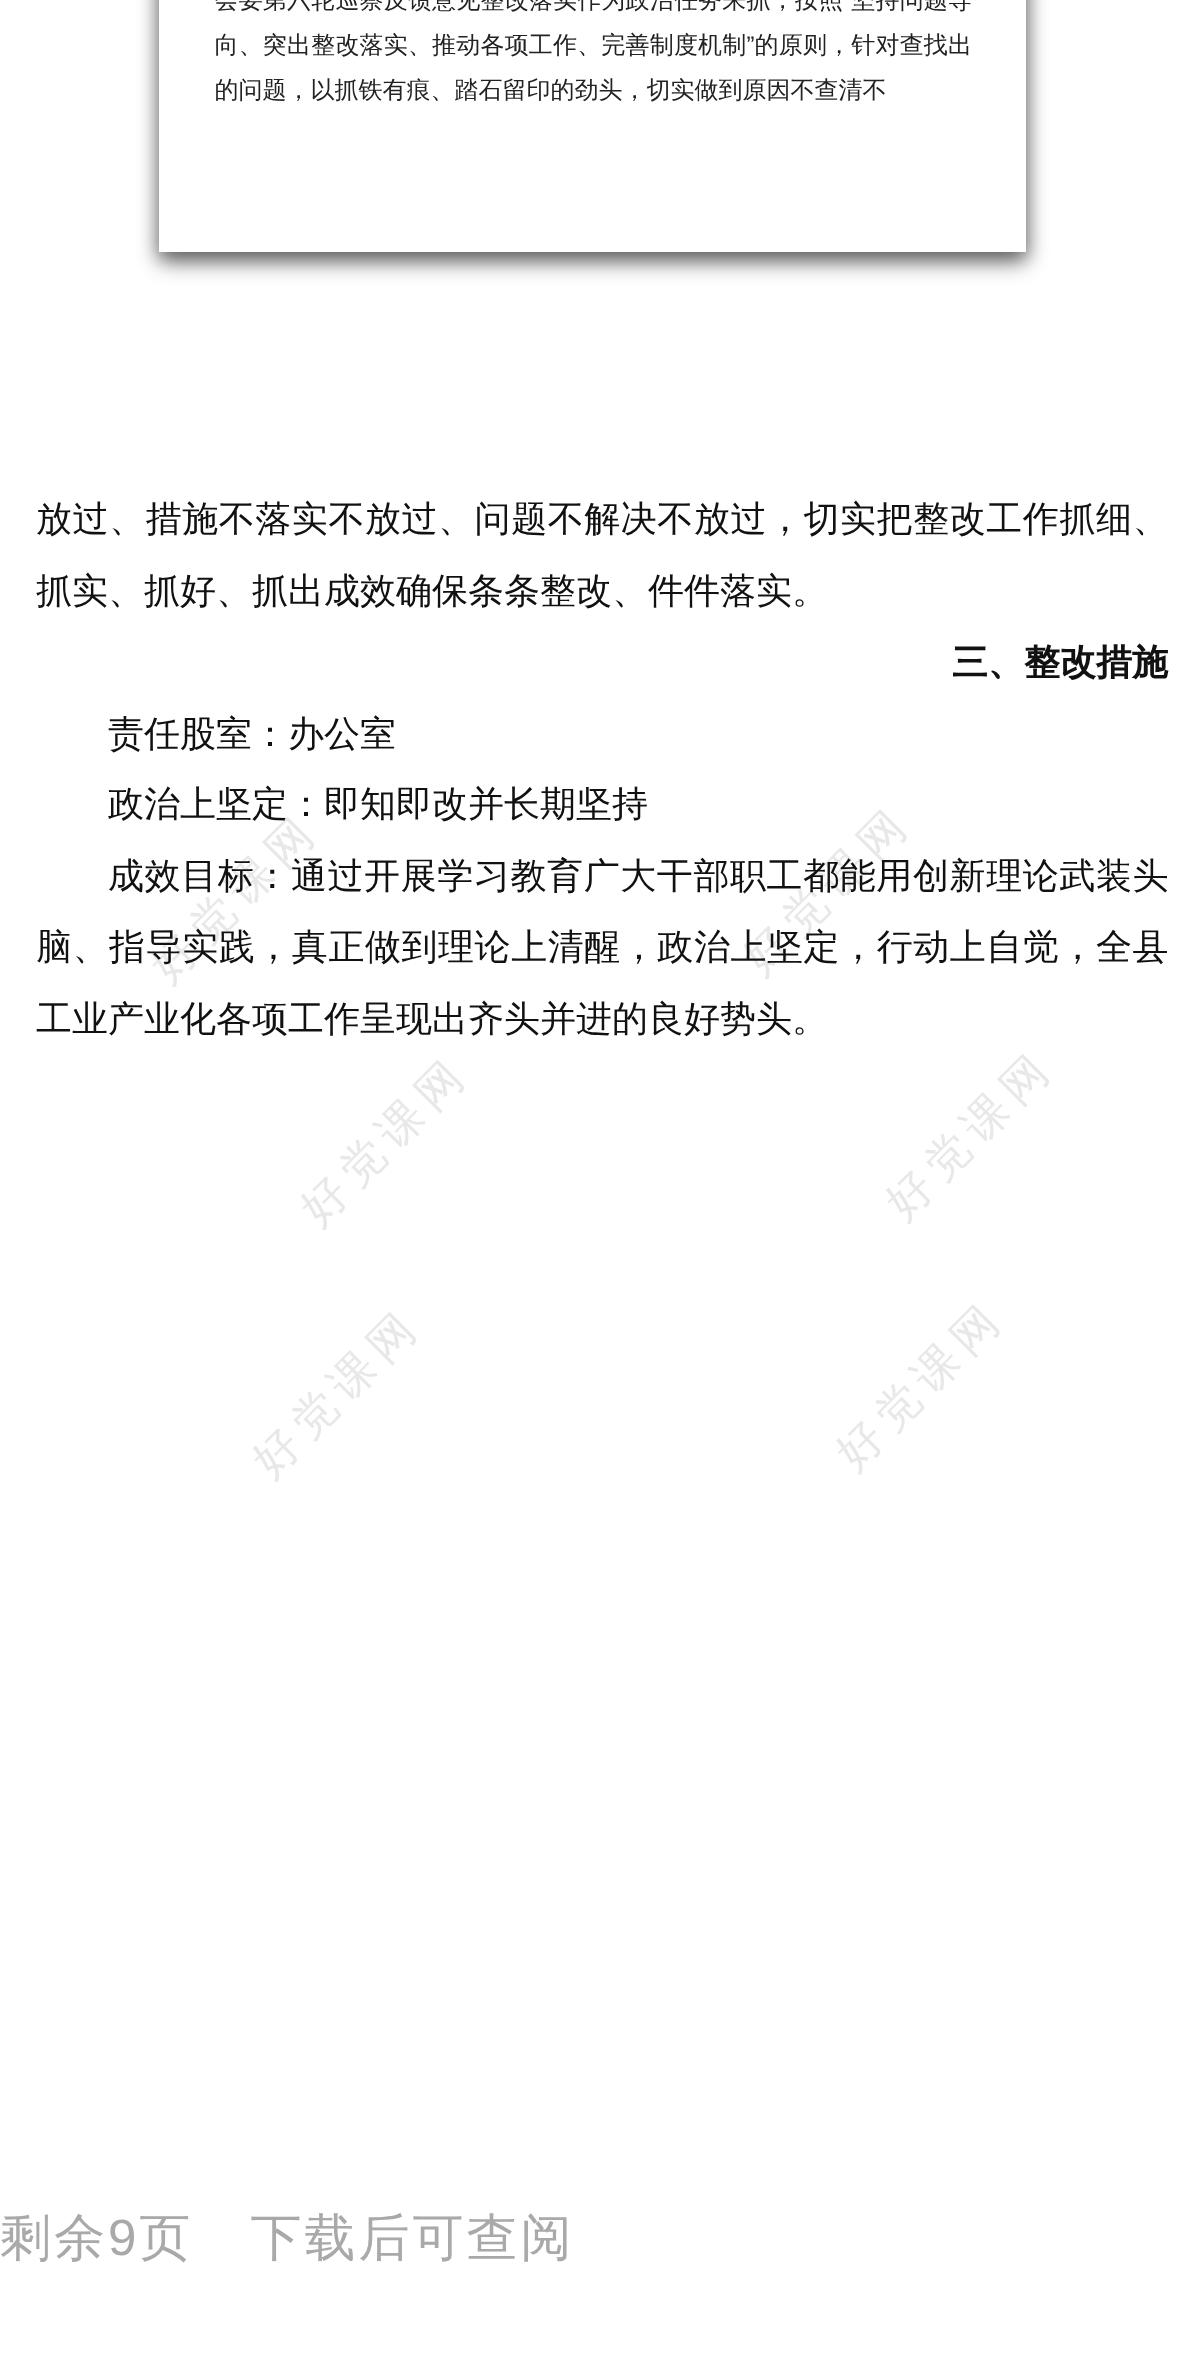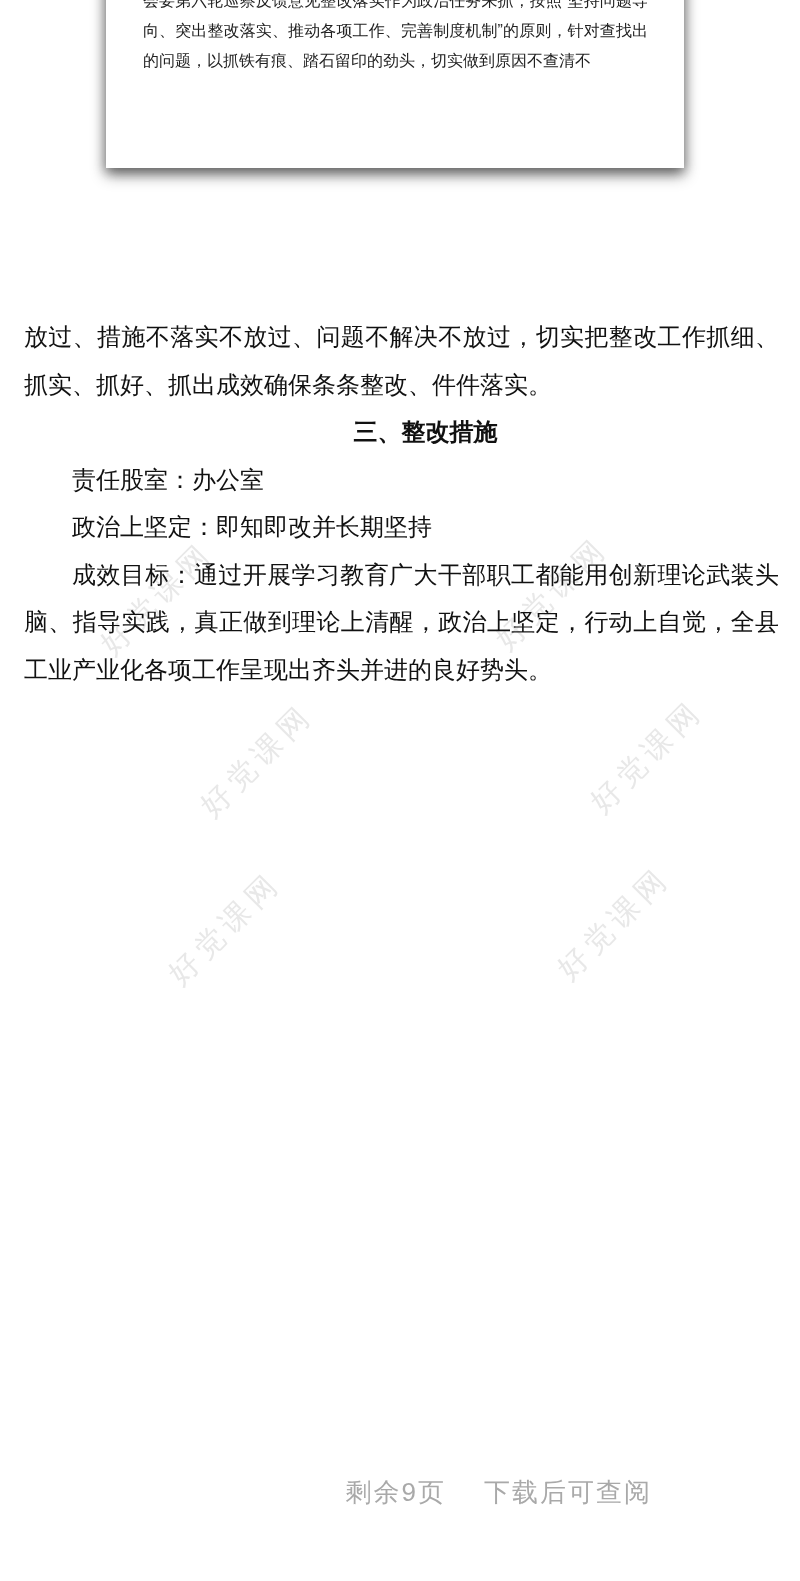--- a/index.html
+++ b/index.html
@@ -20,33 +20,33 @@
     text-align:justify;text-justify:inter-ideograph;
   }
   
   .wm-layer{position:absolute;inset:0;pointer-events:none;}
   .wm{
     position:absolute;font-size:30px;letter-spacing:6px;white-space:nowrap;
     color:#c9c9c9;opacity:.42;transform:rotate(-45deg);
   }
   
   .doc-body{
-    position:absolute;left:0;top:313px;width:800px;box-sizing:border-box;
+    position:absolute;left:0;top:323px;width:800px;box-sizing:border-box;
     padding:0 21px 0 24px;
     font-size:24px;line-height:47.5px;color:#111;
     text-align:justify;text-justify:inter-ideograph;
   }
   .para{margin:0;}
   .para.cont{text-indent:0;}
   .para.indent{text-indent:2em;}
-  .para.heading{text-indent:2em;font-weight:700;text-align:center;}
+  .para.heading{text-indent:2em;font-weight:700;text-align:right;}
   
   .footer{
     position:absolute;left:0;top:1468px;width:652px;
-    text-align:right;font-size:26px;line-height:48px;
+    text-align:left;font-size:34px;line-height:48px;
     color:#a9a9a9;letter-spacing:2px;
   }
   .footer .gap{display:inline-block;width:38px;}
 </style>
 </head>
 <body>
 
 <div class="preview-card">
   <div class="preview-text">会要第六轮巡察反馈意见整改落实作为政治任务来抓，按照“坚持问题导向、突出整改落实、推动各项工作、完善制度机制”的原则，针对查找出的问题，以抓铁有痕、踏石留印的劲头，切实做到原因不查清不</div>
 </div>

